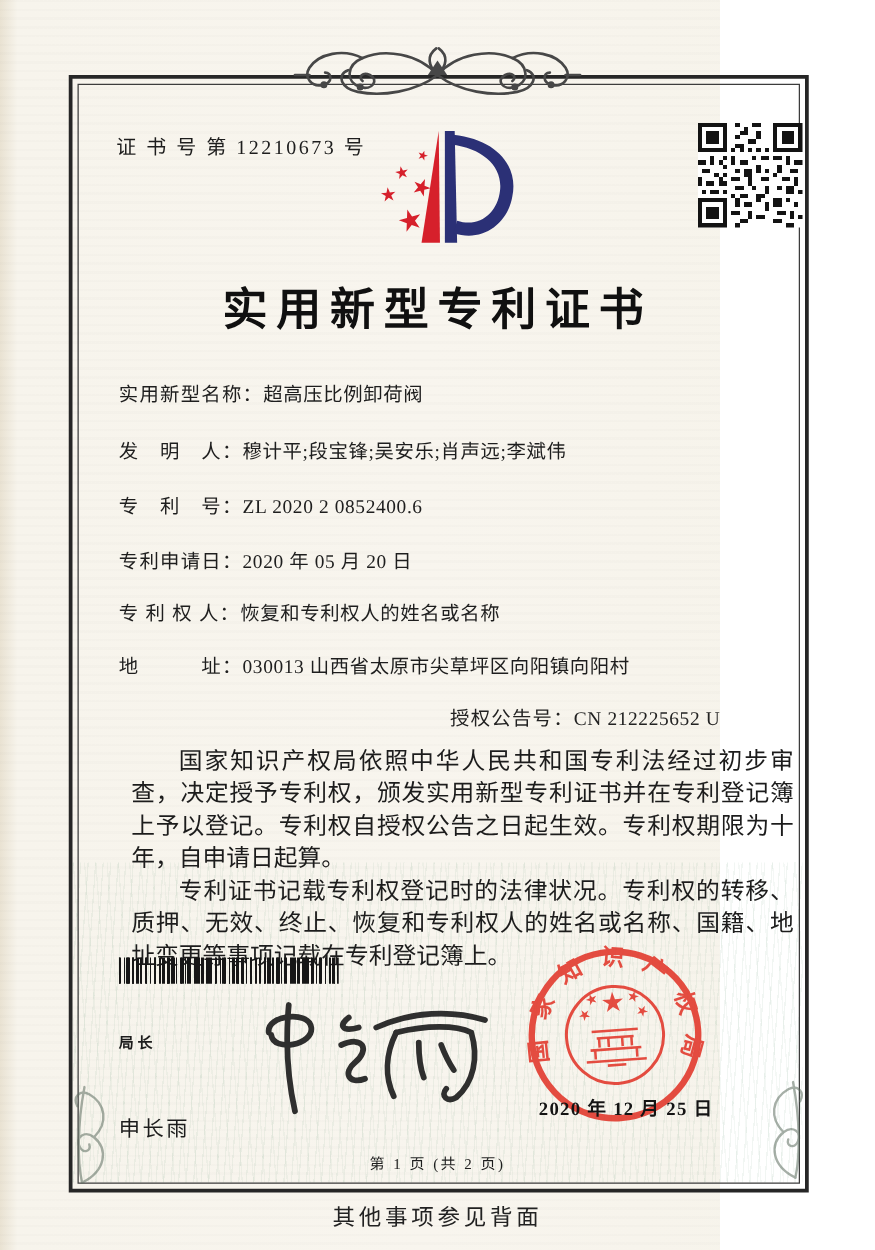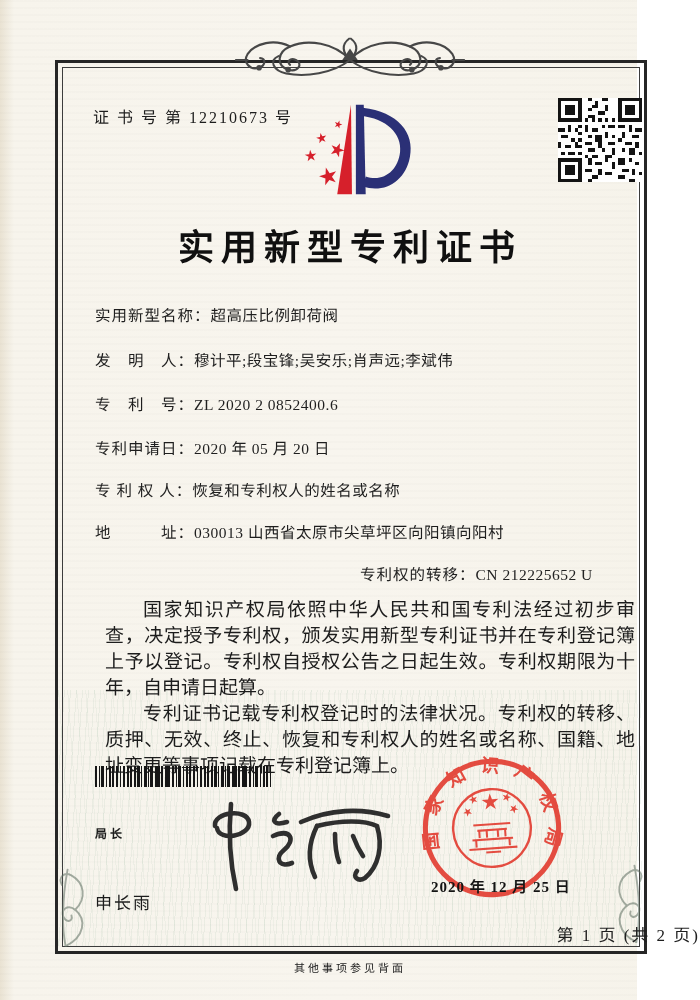--- a/index.html
+++ b/index.html
@@ -1,18 +1,18 @@
 <!DOCTYPE html>
 <html lang="zh-CN"><head>
 <meta charset="utf-8">
 <style>
   html,body{margin:0;padding:0;}
   body{width:700px;height:1000px;overflow:hidden;
        font-family:"Liberation Serif","DejaVu Serif",serif;color:#222;}
-  #paper{position:relative;width:637px;height:1000px;
+  #paper{position:relative;width:576px;height:1000px;
      background:
        repeating-linear-gradient(180deg, rgba(0,0,0,0.012) 0 2px, rgba(0,0,0,0) 2px 7px),
        linear-gradient(90deg,#e9e2d2 0,#f7f4ec 14px,#f8f5ee 340px,#f6f3ea 686px,#eee8da 700px);
   }
   
   #guilloche{position:absolute;left:58px;top:690px;width:584px;height:256px;
      background:
        repeating-linear-gradient(94deg, rgba(120,165,135,.10) 0 1px, rgba(0,0,0,0) 1px 6px),
        repeating-linear-gradient(86deg, rgba(120,165,135,.08) 0 1px, rgba(0,0,0,0) 1px 9px);
      pointer-events:none;}
@@ -41,23 +41,23 @@
   #barcode{left:95px;top:766px;width:176px;height:21px;
      background:
        repeating-linear-gradient(90deg,#161616 0 2px,rgba(0,0,0,0) 2px 4px,#161616 4px 5px,rgba(0,0,0,0) 5px 7px),
        repeating-linear-gradient(90deg,#161616 0 1px,rgba(0,0,0,0) 1px 6px,#161616 6px 8px,rgba(0,0,0,0) 8px 11px);}
   #director-title{left:95px;top:824px;font-size:12px;letter-spacing:3px;color:#1c1c1c;font-weight:bold;}
   #director-name{left:95px;top:889px;font-size:17px;letter-spacing:2px;color:#1c1c1c;}
   #signature{left:190px;top:796px;width:210px;height:100px;}
   #seal{left:418px;top:754px;width:148px;height:148px;transform:rotate(-4deg);}
   #seal-date{left:431px;top:875px;font-size:15px;font-weight:bold;
       letter-spacing:1px;color:#141414;}
-  #page-info{left:0;top:921px;width:700px;text-align:right;font-size:17px;
+  #page-info{left:0;top:921px;width:700px;text-align:center;font-size:12px;
       letter-spacing:2px;color:#1e1e1e;}
-  #back-note{left:0;top:959px;width:700px;text-align:center;font-size:11px;
+  #back-note{left:0;top:959px;width:700px;text-align:center;font-size:18px;
       letter-spacing:3px;color:#222;}
   #ornament-top{left:230px;top:31px;width:240px;height:58px;}
   .corner-fl{width:48px;height:86px;opacity:.55;}
   #fl-right{left:598px;top:858px;}
   #fl-left{left:56px;top:862px;transform:scale(-1,1);}
 </style>
 </head>
 <body>
 
 <div id="paper">
@@ -162,21 +162,21 @@
   </div>
   <div class="field-row" id="row-4">
     <span class="field-label">专 利 权 人：</span><span class="field-value">恢复和专利权人的姓名或名称</span>
   </div>
   <div class="field-row" id="row-5">
     <span class="field-label">地　　　址：</span><span class="field-value">030013 山西省太原市尖草坪区向阳镇向阳村</span>
   </div>
 
   <div id="grant-row">
     <span id="grant-no">
-      <span class="field-label">专利权的转移：</span><span class="field-value">CN 212225652 U</span>
+      <span class="field-label">授权公告号：</span><span class="field-value">CN 212225652 U</span>
     </span>
   </div>
 
   <div id="body-text" class="abs">
     <p>国家知识产权局依照中华人民共和国专利法经过初步审查，决定授予专利权，颁发实用新型专利证书并在专利登记簿上予以登记。专利权自授权公告之日起生效。专利权期限为十年，自申请日起算。</p>
     <p>专利证书记载专利权登记时的法律状况。专利权的转移、质押、无效、终止、恢复和专利权人的姓名或名称、国籍、地址变更等事项记载在专利登记簿上。</p>
   </div>
 
   <div id="barcode" class="abs"></div>
 

